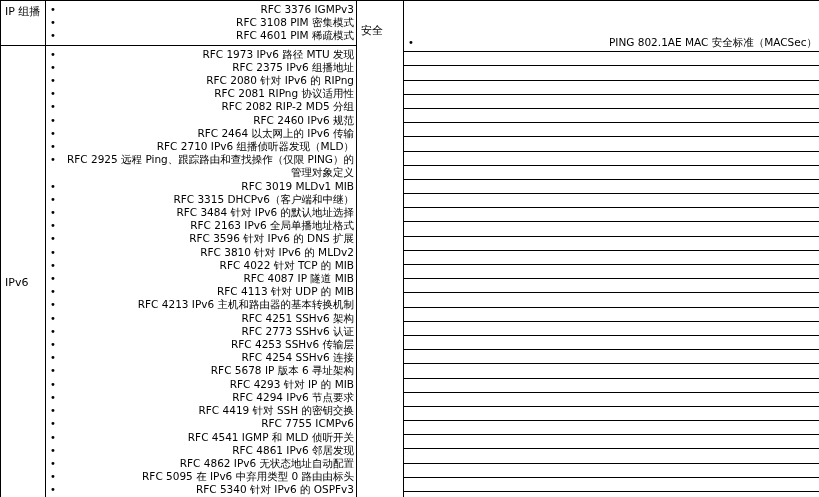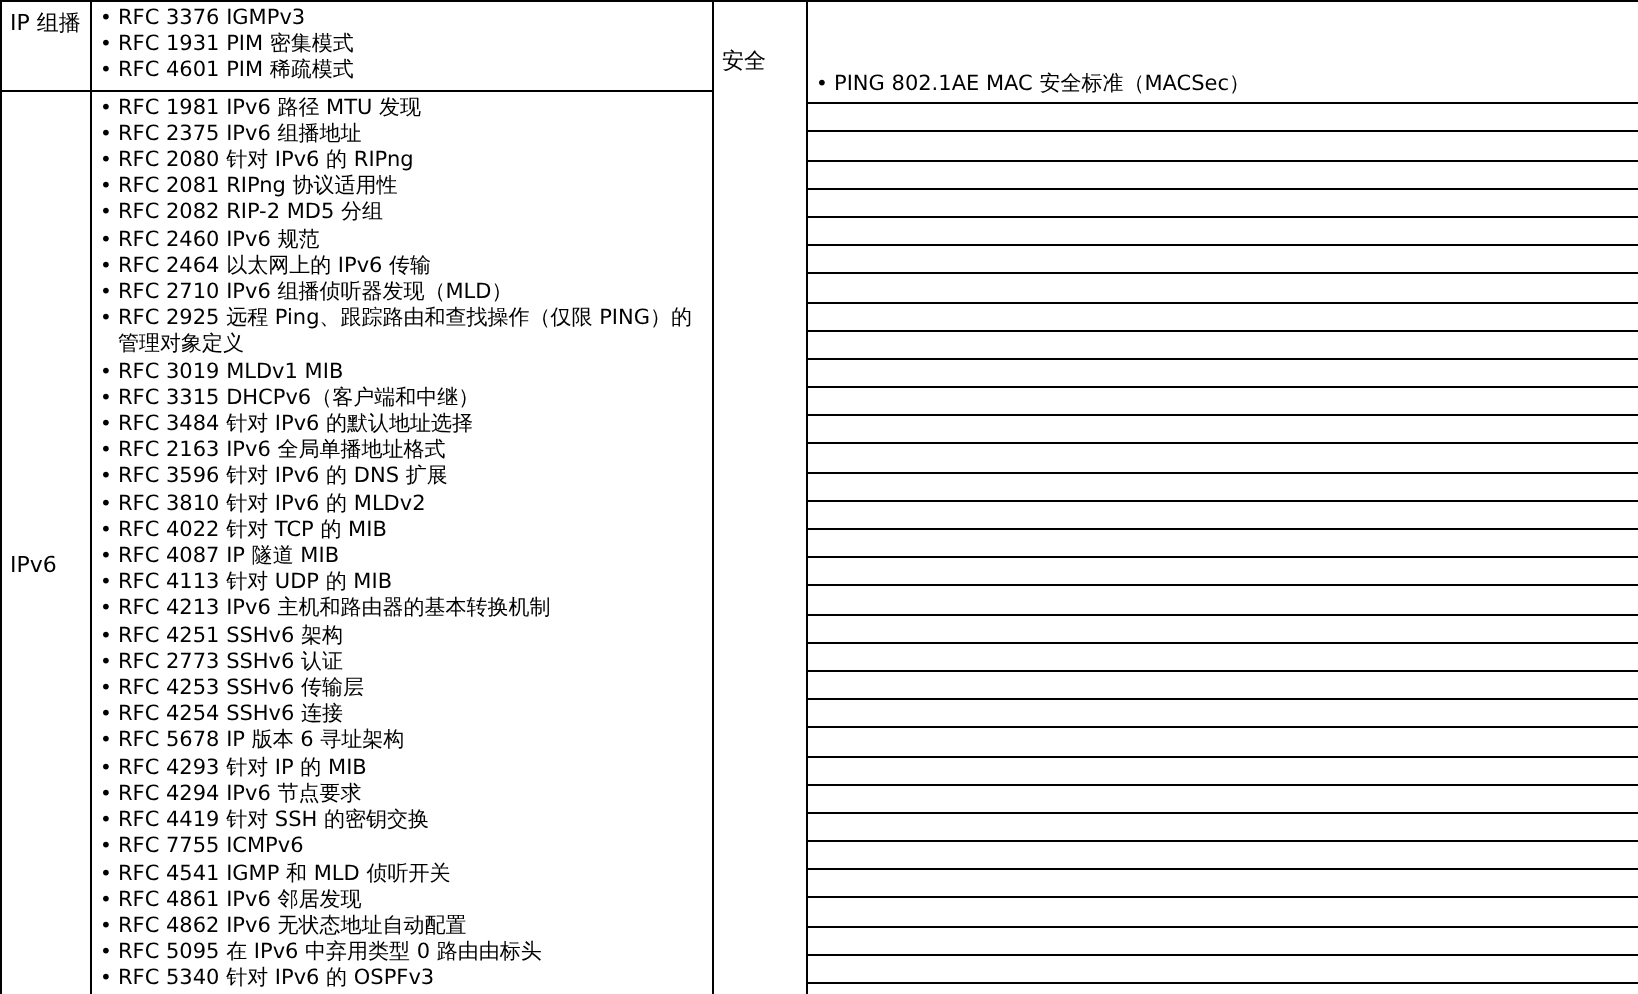--- a/index.html
+++ b/index.html
@@ -53,20 +53,21 @@
     list-style: none;
     margin: 0;
     padding: 2px 2px 2px 4px;
   }
   ul.rfc li {
     position: relative;
     padding-left: 9px;
     line-height: 13.2px;
     font-size: 10.5px;
     white-space: normal;
+    text-align: right;
   }
   ul.rfc li::before {
     content: "\2022";
     position: absolute;
     left: 0;
     top: 0;
     font-size: 10px;
     line-height: 13.2px;
   }
   .sec-list li {
@@ -86,21 +87,21 @@
 <div class="page">
   <table class="spec">
     <tbody>
         <tr>
       <td class="col-cat cat-cell" rowspan="1">
         <div class="cat-label">IP 组播</div>
       </td>
       <td class="col-list">
         <ul class="rfc">
           <li>RFC 3376 IGMPv3</li>
-          <li>RFC 1931 PIM 密集模式</li>
+          <li>RFC 3108 PIM 密集模式</li>
           <li>RFC 4601 PIM 稀疏模式</li>
         </ul>
       </td>
       <td class="col-cat2 cat-cell" rowspan="2">
         <div class="cat-label" style="padding-top:23px;">安全</div>
       </td>
       <td class="col-list2" rowspan="2" style="padding:0;">
         <div style="height:33px;border-bottom:0;"></div>
         <ul class="rfc sec-list">
           <li>PING 802.1AE MAC 安全标准（MACSec）</li>
@@ -140,21 +141,21 @@
               <div style="height: 13.2px; border-top: 1px solid rgb(0, 0, 0);"></div>
             </div>
       </td>
     </tr>
     <tr>
       <td class="col-cat cat-cell">
         <div class="cat-label ipv6-label" style="padding-top:230px;">IPv6</div>
       </td>
       <td class="col-list">
         <ul class="rfc" id="ipv6-list">
-              <li>RFC 1981 IPv6 路径 MTU 发现</li>
+              <li>RFC 1973 IPv6 路径 MTU 发现</li>
               <li>RFC 2375 IPv6 组播地址</li>
               <li>RFC 2080 针对 IPv6 的 RIPng</li>
               <li>RFC 2081 RIPng 协议适用性</li>
               <li>RFC 2082 RIP-2 MD5 分组</li>
               <li>RFC 2460 IPv6 规范</li>
               <li>RFC 2464 以太网上的 IPv6 传输</li>
               <li>RFC 2710 IPv6 组播侦听器发现（MLD）</li>
               <li>RFC 2925 远程 Ping、跟踪路由和查找操作（仅限 PING）的管理对象定义</li>
               <li>RFC 3019 MLDv1 MIB</li>
               <li>RFC 3315 DHCPv6（客户端和中继）</li>

